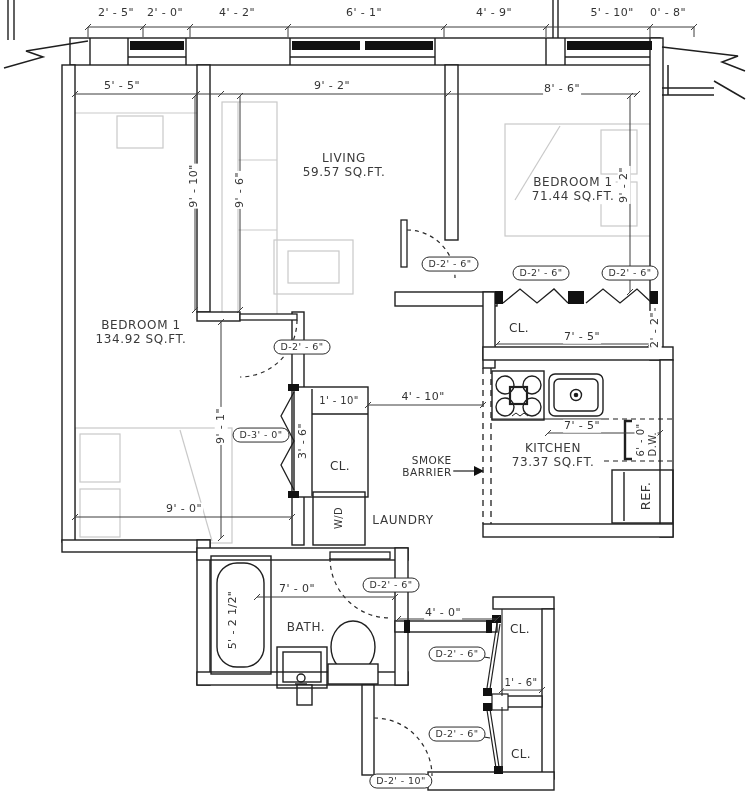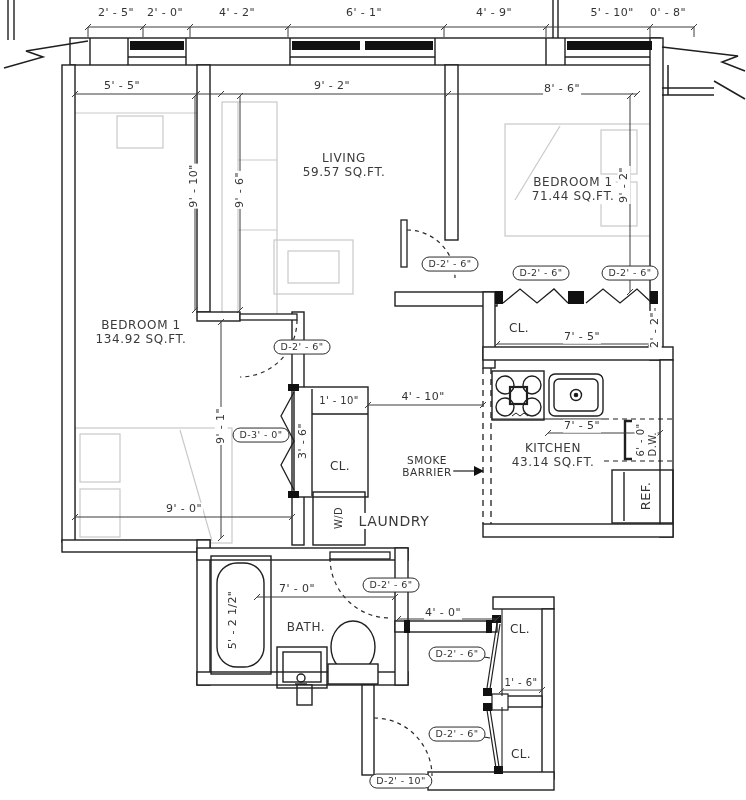--- a/index.html
+++ b/index.html
@@ -7,21 +7,21 @@
         font-family:"DejaVu Sans",sans-serif;}
   #plan svg{position:absolute;left:0;top:0;}
   .lbl{position:absolute;white-space:nowrap;font-size:11px;color:#333;
        letter-spacing:.4px;background:#fff;padding:0 1px;line-height:1.15;
        transform:translate(-50%,-50%);}
   .rot{transform:translate(-50%,-50%) rotate(-90deg);}
   .room{font-size:12px;text-align:center;letter-spacing:.6px;color:#3a3a3a;}
   .oval{border:1.5px solid #2b2b2b;border-radius:14px;font-size:9.5px;
         padding:1px 6px;color:#333;background:#fff;}
   .sm{font-size:10px;}
-  .anno{font-size:10.5px;text-align:center;letter-spacing:.5px;}
+  .anno{font-size:10.5px;text-align:right;letter-spacing:.5px;}
 </style>
 </head>
 <body>
 
 <div id="plan">
 
 <svg width="746" height="800" viewBox="0 0 746 800">
 
   <g stroke="#c9c9c9" fill="none" stroke-width="1.2">
 
@@ -271,24 +271,24 @@
   <div class="lbl room" style="left:573px;top:190px">
     <div>BEDROOM 1</div>
     <div>71.44 SQ.FT.</div>
   </div>
   <div class="lbl room" style="left:141px;top:333px">
     <div>BEDROOM 1</div>
     <div>134.92 SQ.FT.</div>
   </div>
   <div class="lbl room" style="left:553px;top:456px">
     <div>KITCHEN</div>
-    <div>43.14 SQ.FT.</div>
+    <div>73.37 SQ.FT.</div>
   </div>
   <div class="lbl room" style="left:306px;top:628px">BATH.</div>
-  <div class="lbl room" style="left:394px;top:521px;font-size:14px">LAUNDRY</div>
+  <div class="lbl room" style="left:403px;top:521px;font-size:12px">LAUNDRY</div>
 
   <div class="lbl anno" style="left:427px;top:466px">
     <div>SMOKE</div>
     <div>BARRIER</div>
   </div>
 
   <div class="lbl" style="left:519px;top:329px;font-size:12px">CL.</div>
   <div class="lbl" style="left:340px;top:467px;font-size:12px">CL.</div>
   <div class="lbl" style="left:520px;top:630px;font-size:12px">CL.</div>
   <div class="lbl" style="left:521px;top:755px;font-size:12px">CL.</div>

